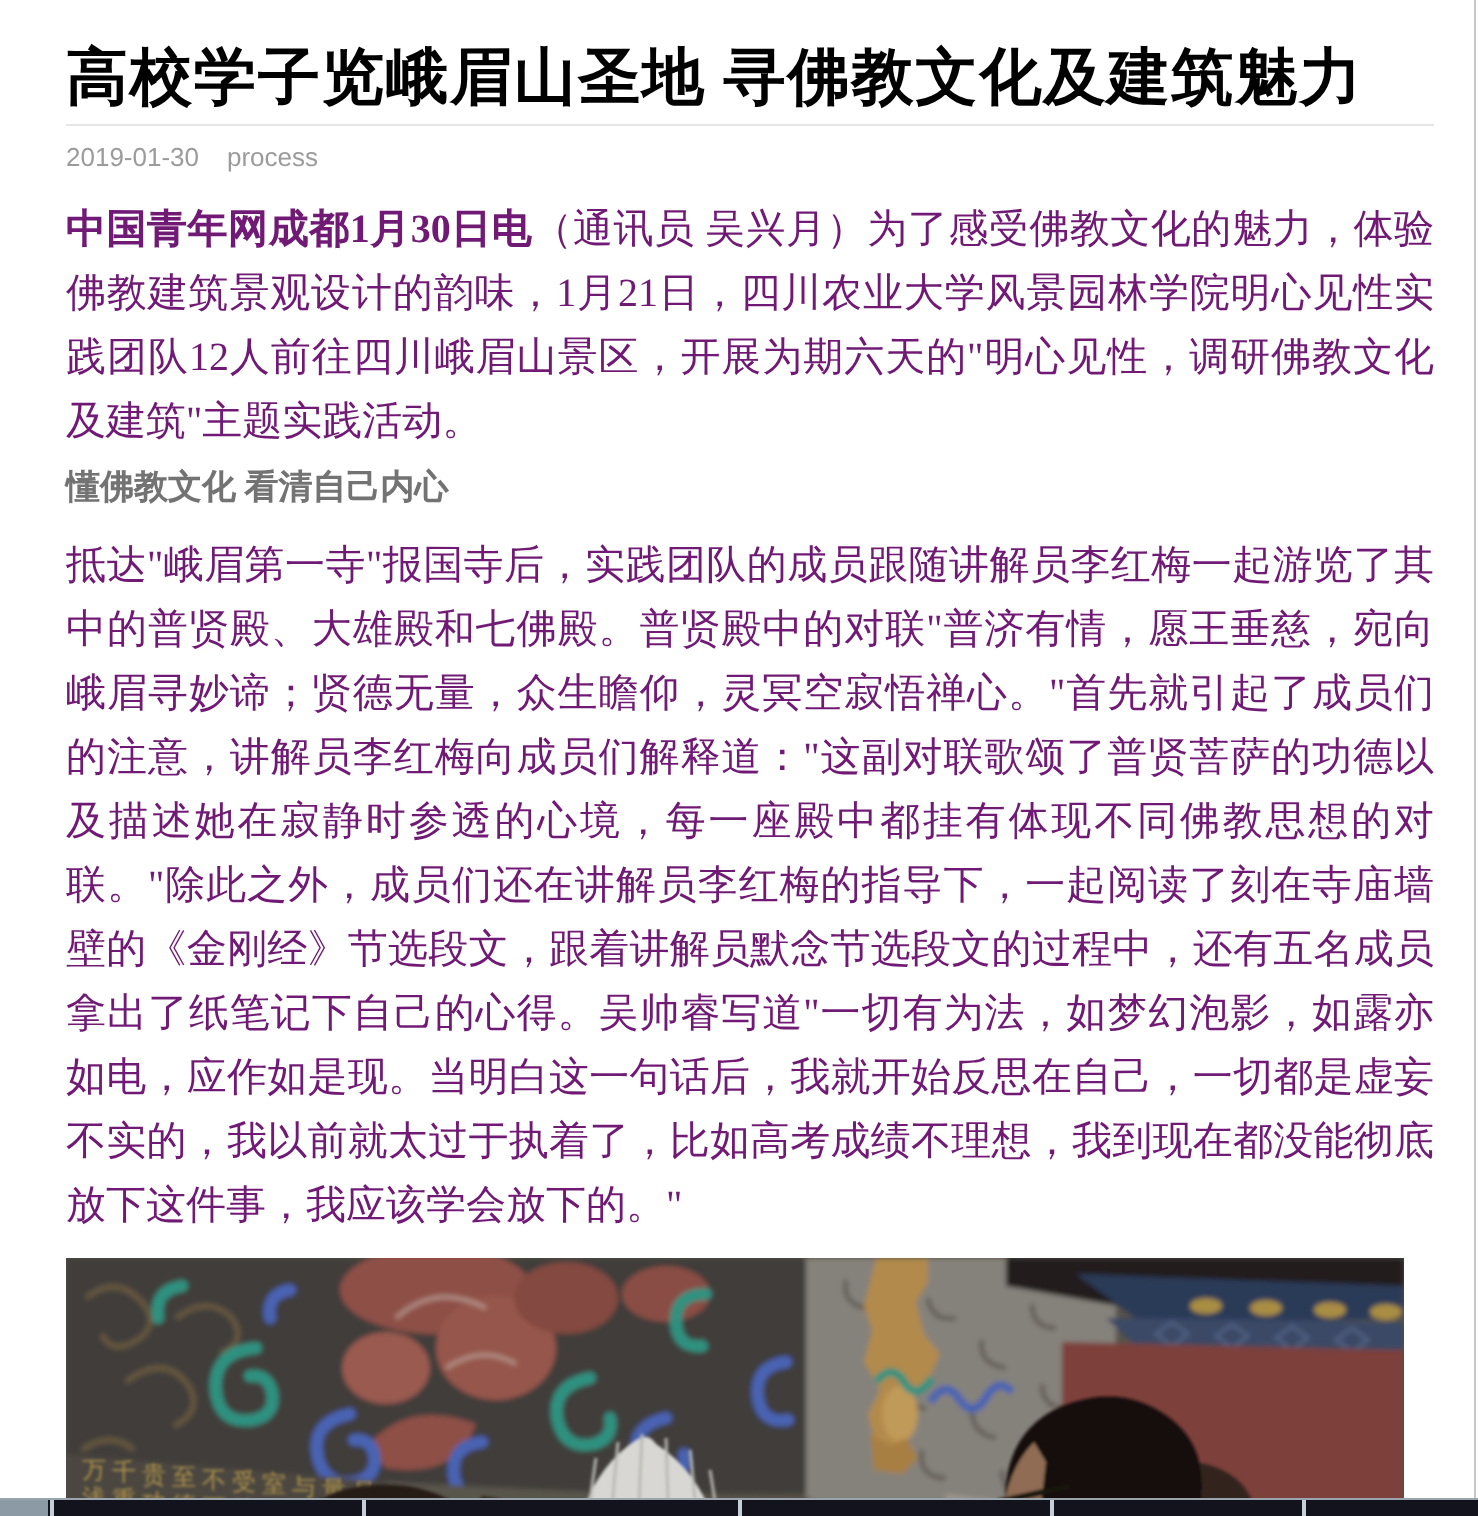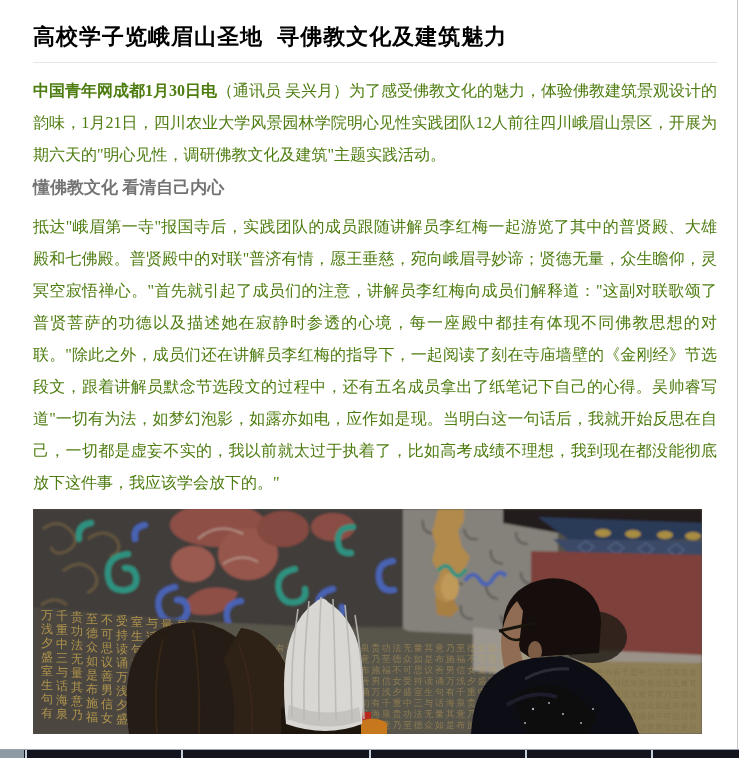--- a/index.html
+++ b/index.html
@@ -1,45 +1,48 @@
 <!DOCTYPE html>
 <html><head>
 <meta charset="utf-8">
 <style>
   html,body{margin:0;padding:0;background:#fff;}
   #page{position:relative;width:739px;height:758px;background:#fff;overflow:hidden;
         font-family:"Liberation Serif",serif;}
   #right-border{position:absolute;top:0;right:1px;width:1px;height:749px;background:#c9c9c9;}
   .content{padding:25px 22px 0 33px;}
-  h1.title{margin:0;font-size:22px;line-height:28px;font-weight:bold;color:#000;
-           font-family:Liberation Mono, monospace;letter-spacing:1px;}
+  h1.title{margin:0;font-size:31px;line-height:28px;font-weight:bold;color:#000;
+           font-family:Liberation Serif, serif;letter-spacing:1px;}
   .divider{margin-top:9px;border:none;border-top:1px solid #e6e6e6;height:0;}
   .meta{margin-top:5px;font-size:13px;line-height:16px;color:#9b9b9b;
         font-family:"Liberation Sans",sans-serif;}
   .meta .tag{margin-left:14px;}
-  p.body-text{margin:12px 0 0 0;font-size:16px;line-height:32px;color:#4d7c0f;
+  p.body-text{margin:12px 0 0 0;font-size:20px;line-height:32px;color:#701a75;
               text-align:justify;text-justify:inter-ideograph;}
   p.body-text b{font-weight:bold;}
   h2.subhead{margin:6px 0 0 0;font-size:17px;line-height:22px;font-weight:bold;color:#737373;}
   .photo-wrap{margin-top:10px;width:669px;height:225px;overflow:hidden;background:#4e4a44;}
   #bottom-bar{position:absolute;left:0;bottom:0;width:739px;height:9px;background:#13131d;
               border-top:1px solid #9aa4ac;box-sizing:border-box;}
   #bottom-bar .thumb{position:absolute;left:0;top:0;width:24px;height:8px;background:#8c9aa6;}
   #bottom-bar .sep{position:absolute;top:0;width:2px;height:8px;background:#c6d0d8;}
 </style>
 </head>
 <body>
 
 <div id="page">
   <div class="content">
 
     <h1 class="title">高校学子览峨眉山圣地 寻佛教文化及建筑魅力</h1>
 
     <hr class="divider">
 
+    <div class="meta">
+      <span>2019-01-30</span><span class="tag">process</span>
+    </div>
 
     <p class="body-text"><b>中国青年网成都1月30日电</b><span>（通讯员 吴兴月）为了感受佛教文化的魅力，体验佛教建筑景观设计的韵味，1月21日，四川农业大学风景园林学院明心见性实践团队12人前往四川峨眉山景区，开展为期六天的"明心见性，调研佛教文化及建筑"主题实践活动。</span></p>
 
     <h2 class="subhead">懂佛教文化 看清自己内心</h2>
 
     <p class="body-text">抵达"峨眉第一寺"报国寺后，实践团队的成员跟随讲解员李红梅一起游览了其中的普贤殿、大雄殿和七佛殿。普贤殿中的对联"普济有情，愿王垂慈，宛向峨眉寻妙谛；贤德无量，众生瞻仰，灵冥空寂悟禅心。"首先就引起了成员们的注意，讲解员李红梅向成员们解释道："这副对联歌颂了普贤菩萨的功德以及描述她在寂静时参透的心境，每一座殿中都挂有体现不同佛教思想的对联。"除此之外，成员们还在讲解员李红梅的指导下，一起阅读了刻在寺庙墙壁的《金刚经》节选段文，跟着讲解员默念节选段文的过程中，还有五名成员拿出了纸笔记下自己的心得。吴帅睿写道"一切有为法，如梦幻泡影，如露亦如电，应作如是现。当明白这一句话后，我就开始反思在自己，一切都是虚妄不实的，我以前就太过于执着了，比如高考成绩不理想，我到现在都没能彻底放下这件事，我应该学会放下的。"</p>
 
     <div class="photo-wrap">
       <svg id="photo-svg" width="669" height="225" viewBox="0 0 669 225" xmlns="http://www.w3.org/2000/svg">
         <defs>

